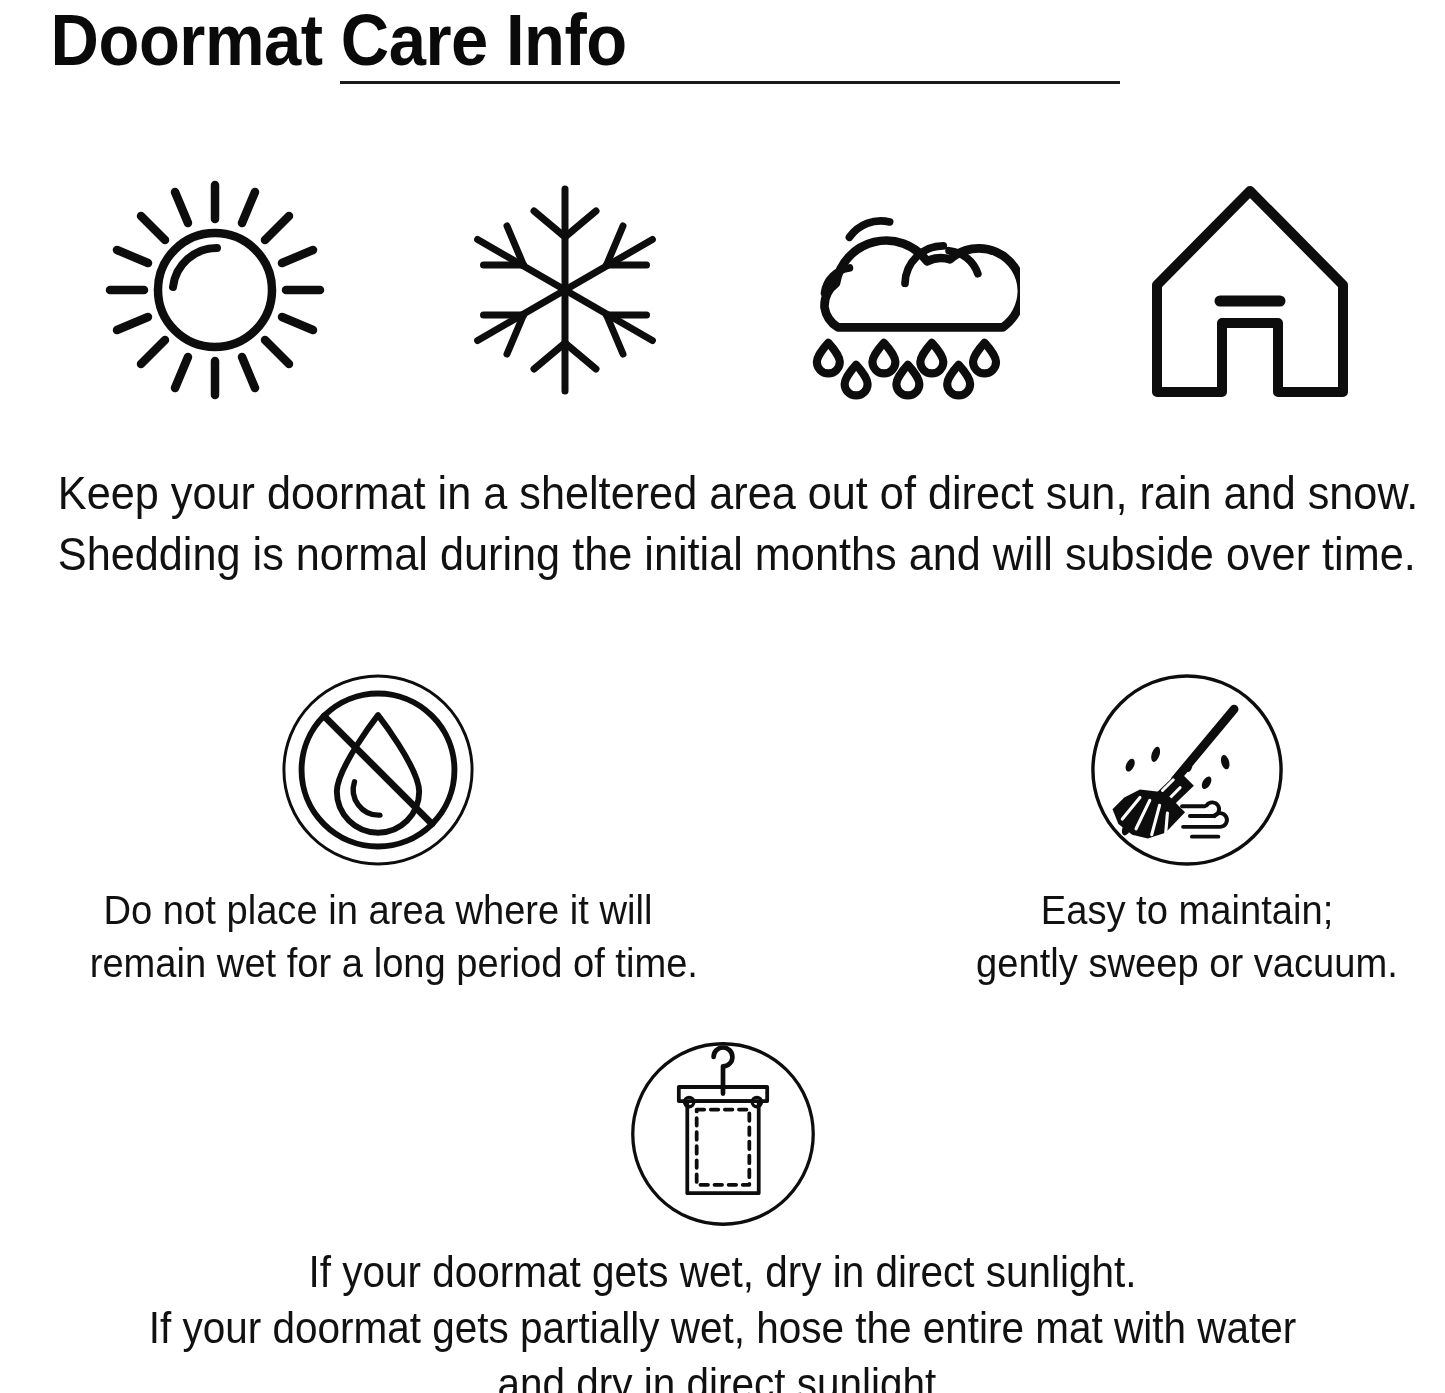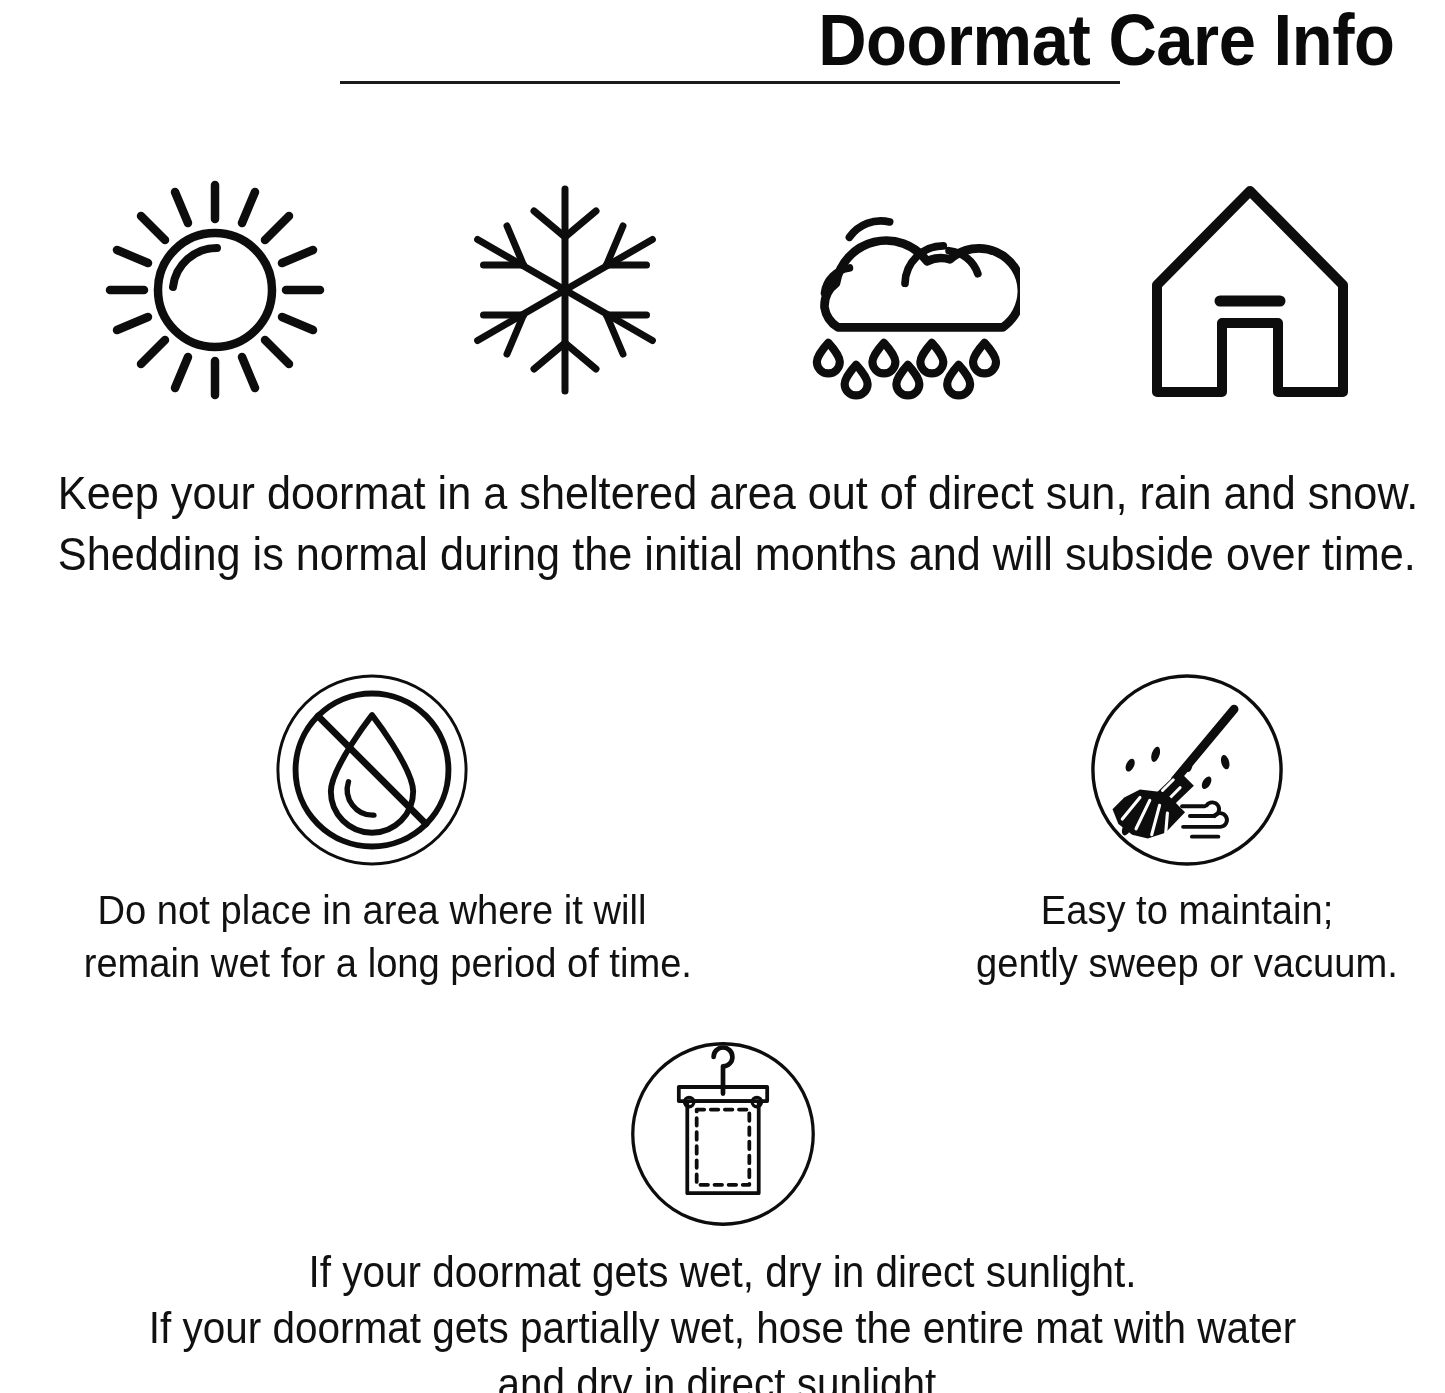--- a/index.html
+++ b/index.html
@@ -15,21 +15,21 @@
     overflow: hidden;
     position: relative;
   }
 
   
   .title-block {
     position: absolute;
     left: 0;
     top: 0;
     width: 1445px;
-    text-align: right;
+    text-align: left;
   }
   .title {
     font-family: "Liberation Sans Narrow", "Liberation Sans", "DejaVu Sans", sans-serif;
     font-weight: 700;
     font-size: 72px;
     letter-spacing: -0.5px;
     line-height: 76px;
     padding-top: 2px;
     transform: scaleX(0.93);
     transform-origin: center top;
@@ -81,21 +81,21 @@
     color: #111;
   }
   .lead .line { display: block; white-space: nowrap; }
 
   
   .care-col {
     position: absolute;
     top: 672px;
     width: 620px;
   }
-  .care-left  { left: 62px; }
+  .care-left  { left: 68px; }
   .care-right { left: 877px; }
 
   .care-badge {
     width: 196px;
     height: 196px;
     margin: 0 auto;
   }
   .care-badge svg { display: block; width: 100%; height: 100%; }
 
   .care-caption {

